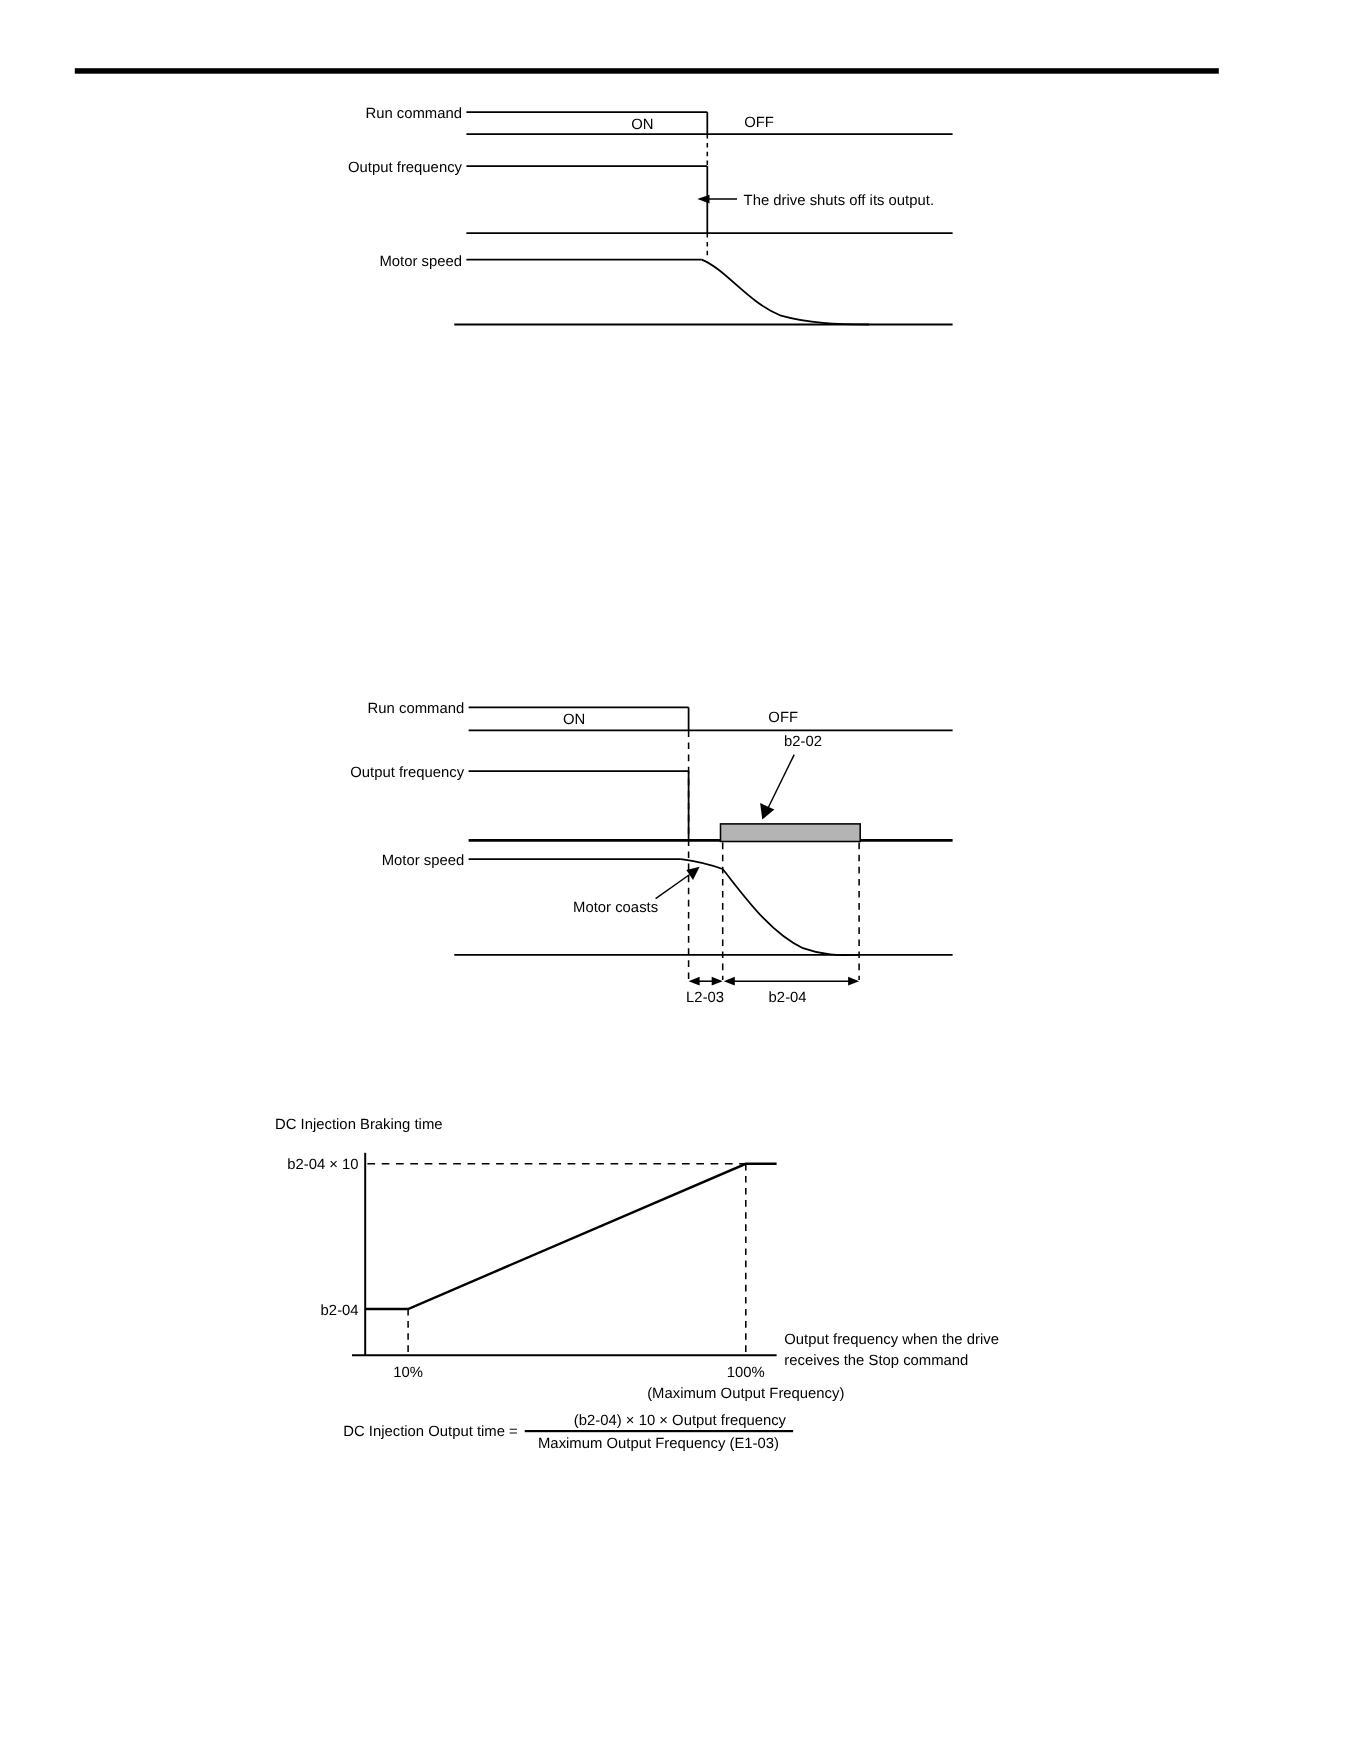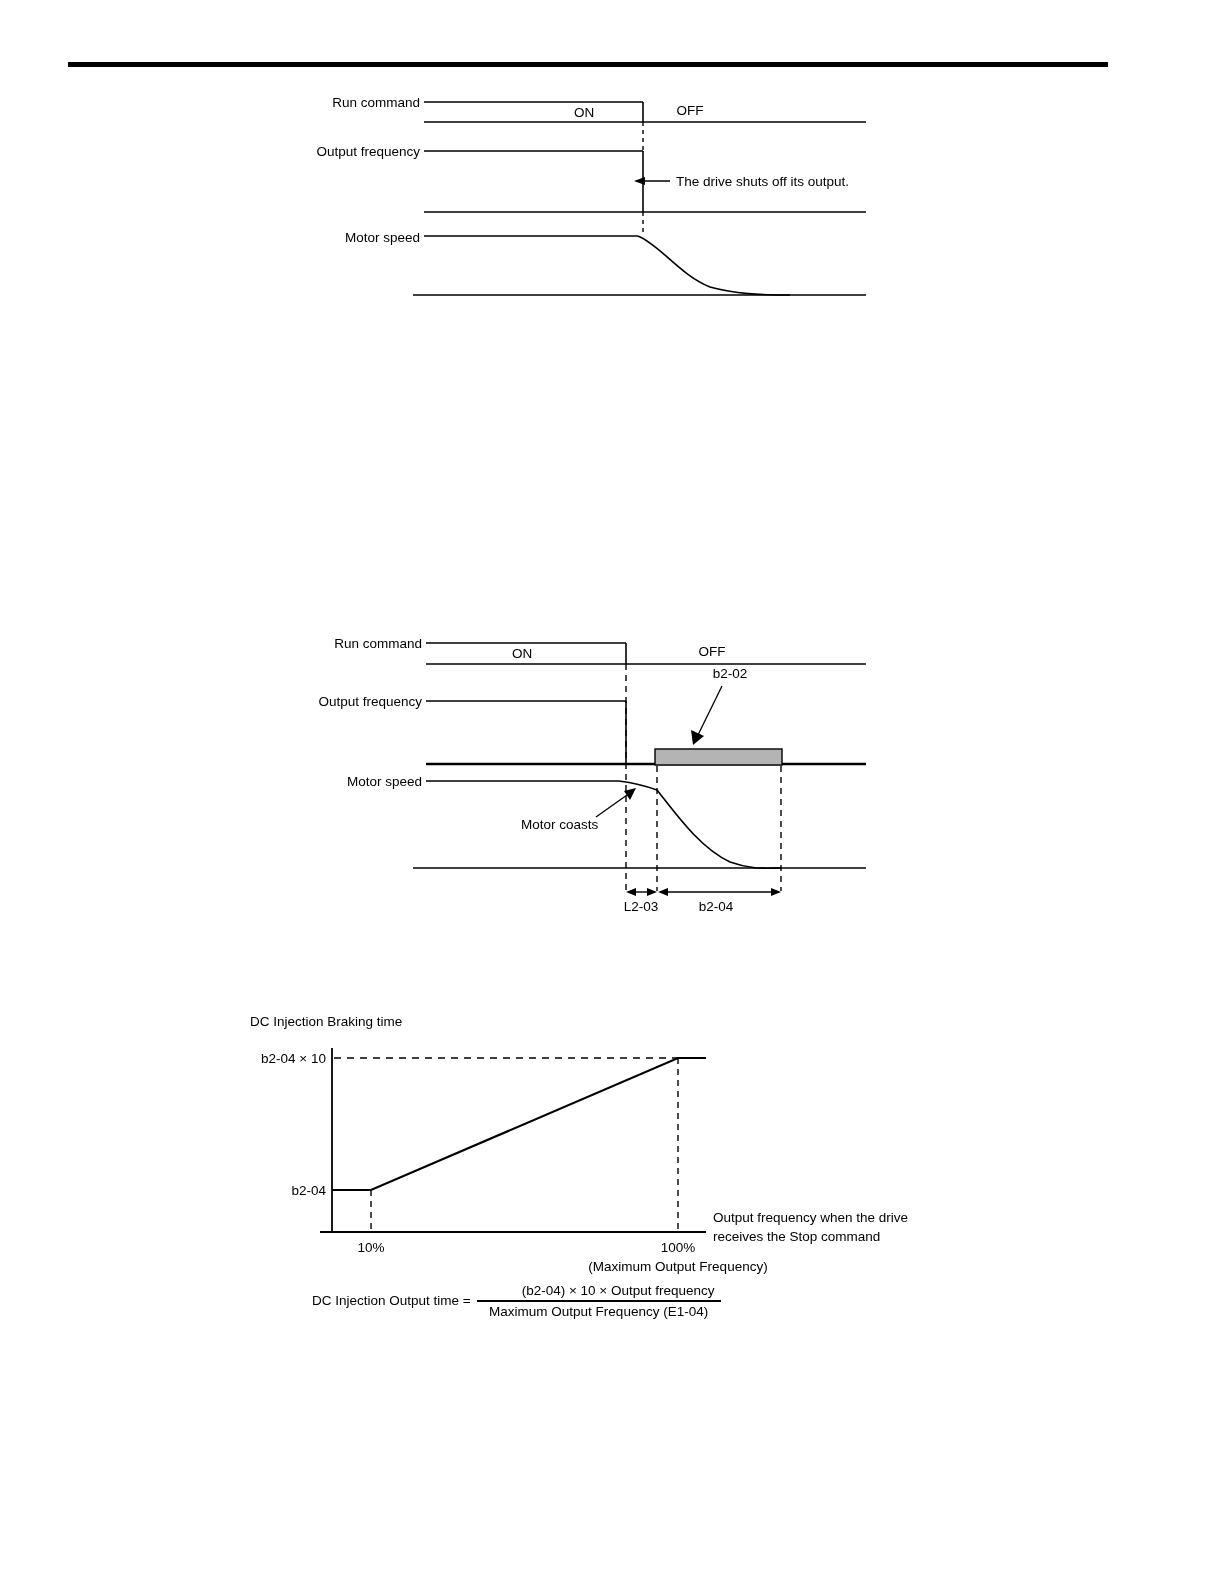--- a/index.html
+++ b/index.html
@@ -181,17 +181,17 @@
       <text x="713" y="222">Output frequency when the drive</text>
       <text x="713" y="241">receives the Stop command</text>
     </svg>
   </div>
 
   <div class="formula">
     <span class="lhs">DC Injection Output time =</span>
     <span class="frac">
       <span class="num">(b2-04) × 10 × Output frequency</span>
       <span class="bar"></span>
-      <span class="den">Maximum Output Frequency (E1-04)</span>
+      <span class="den">Maximum Output Frequency (E1-03)</span>
     </span>
   </div>
 
 </div>
 
 </body></html>

